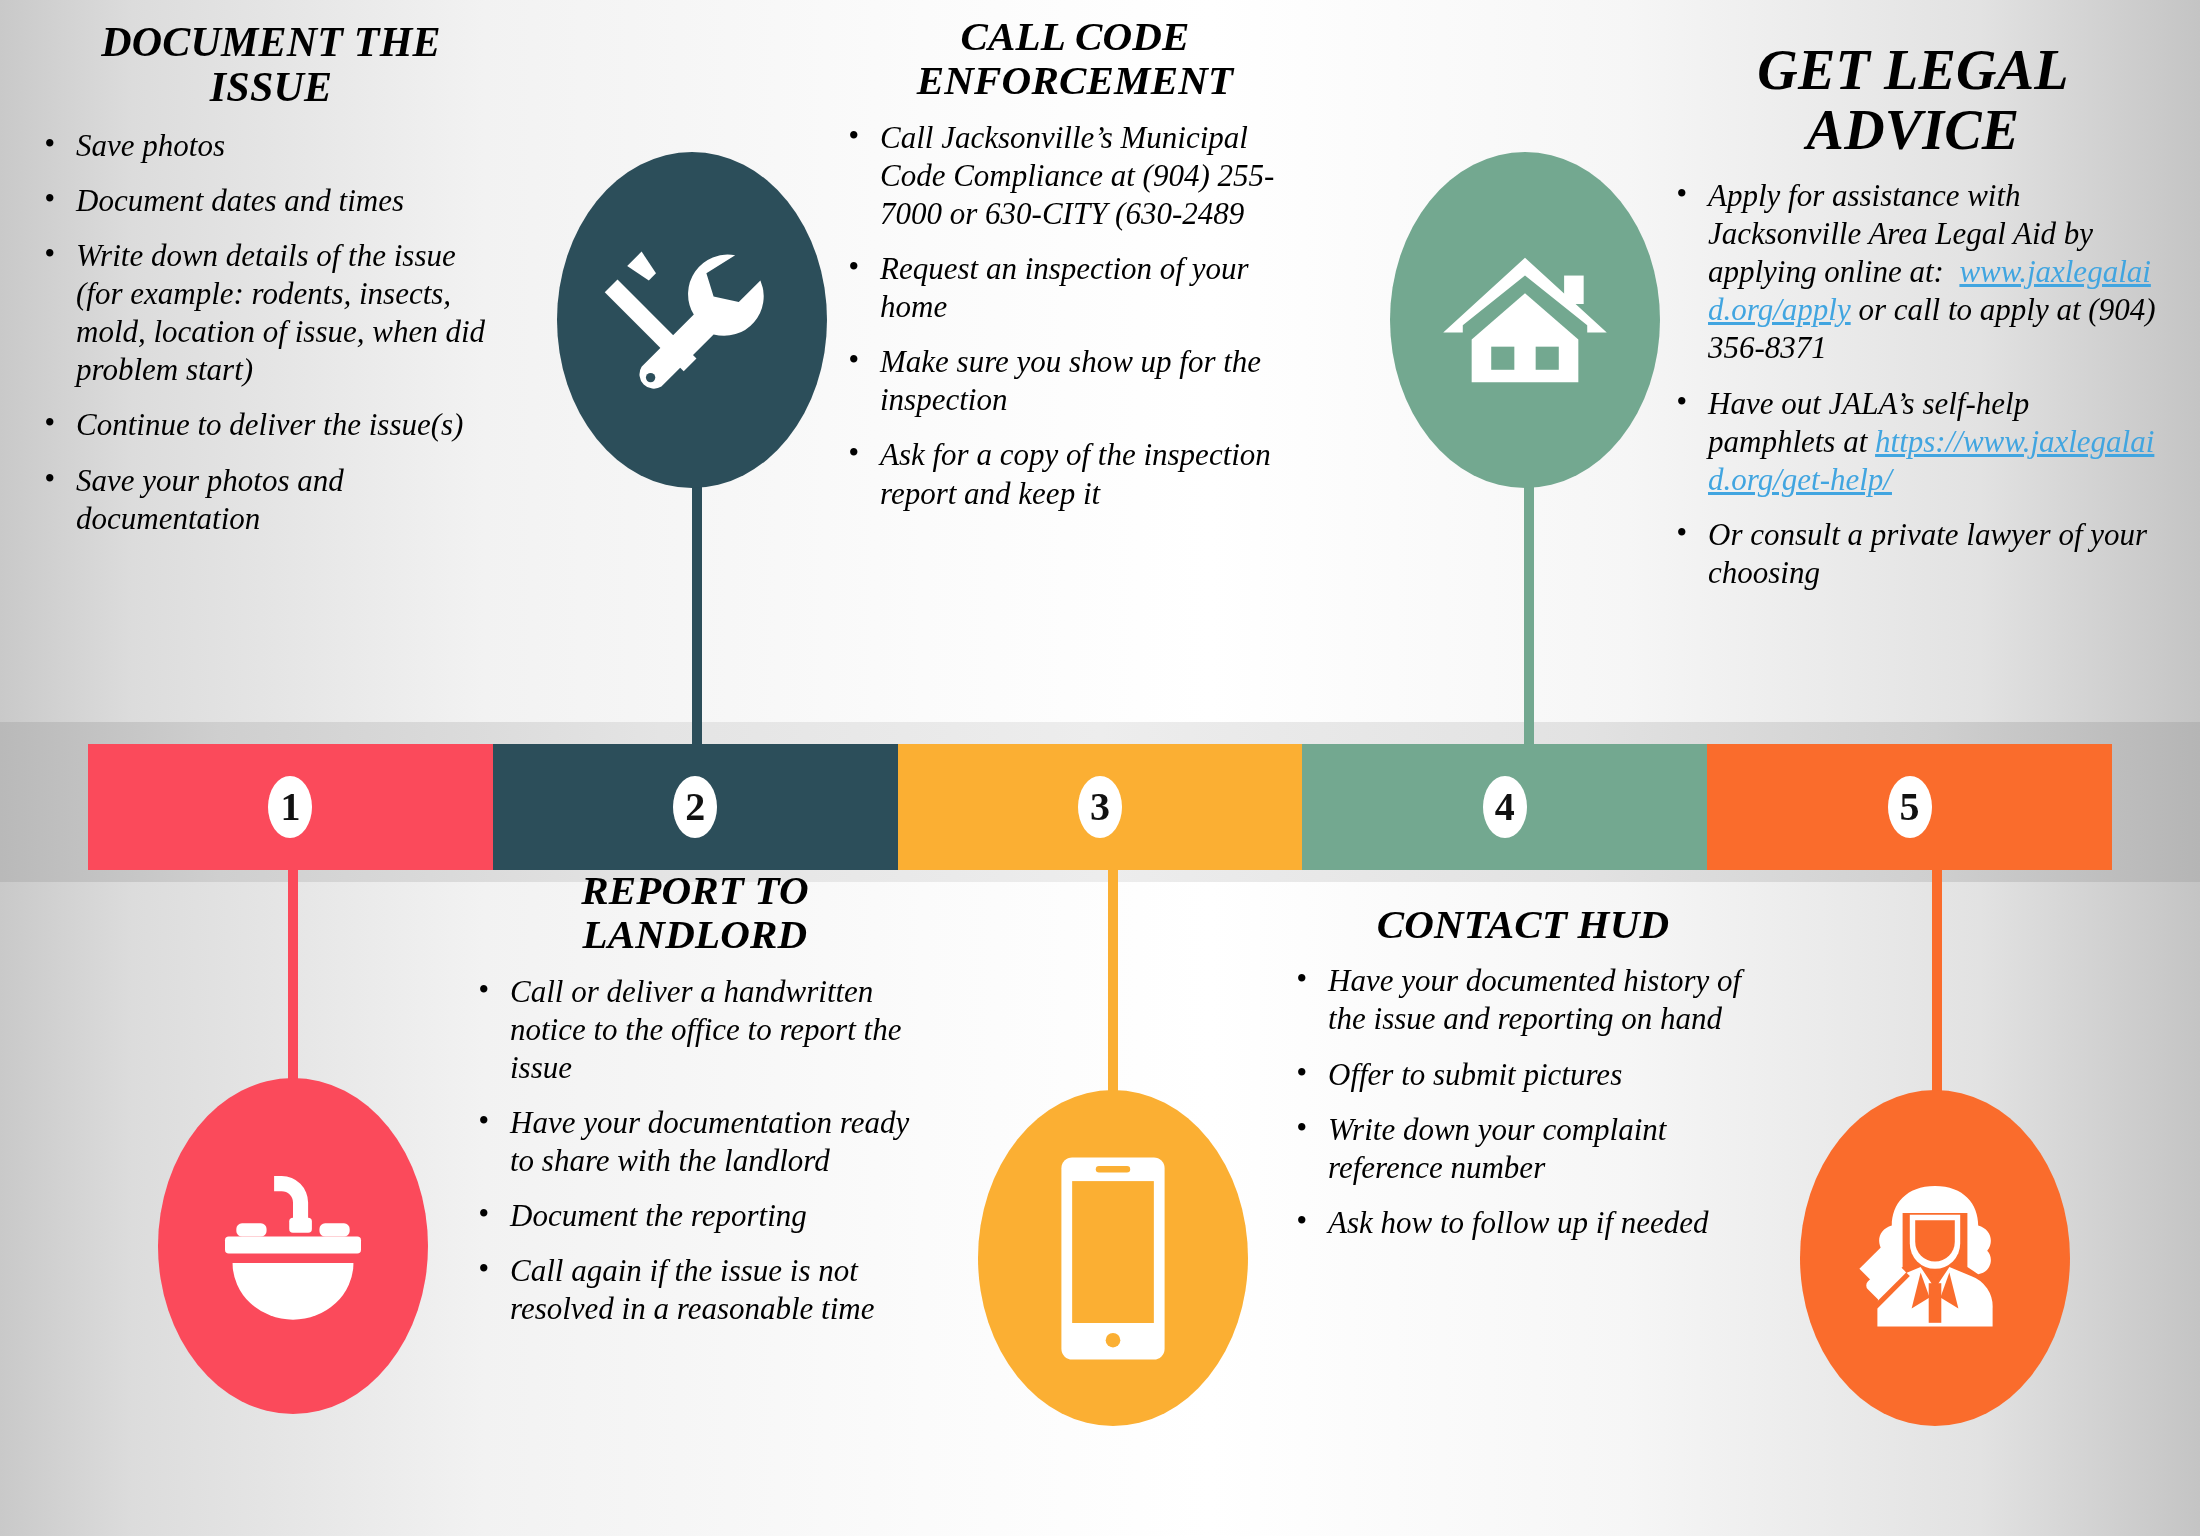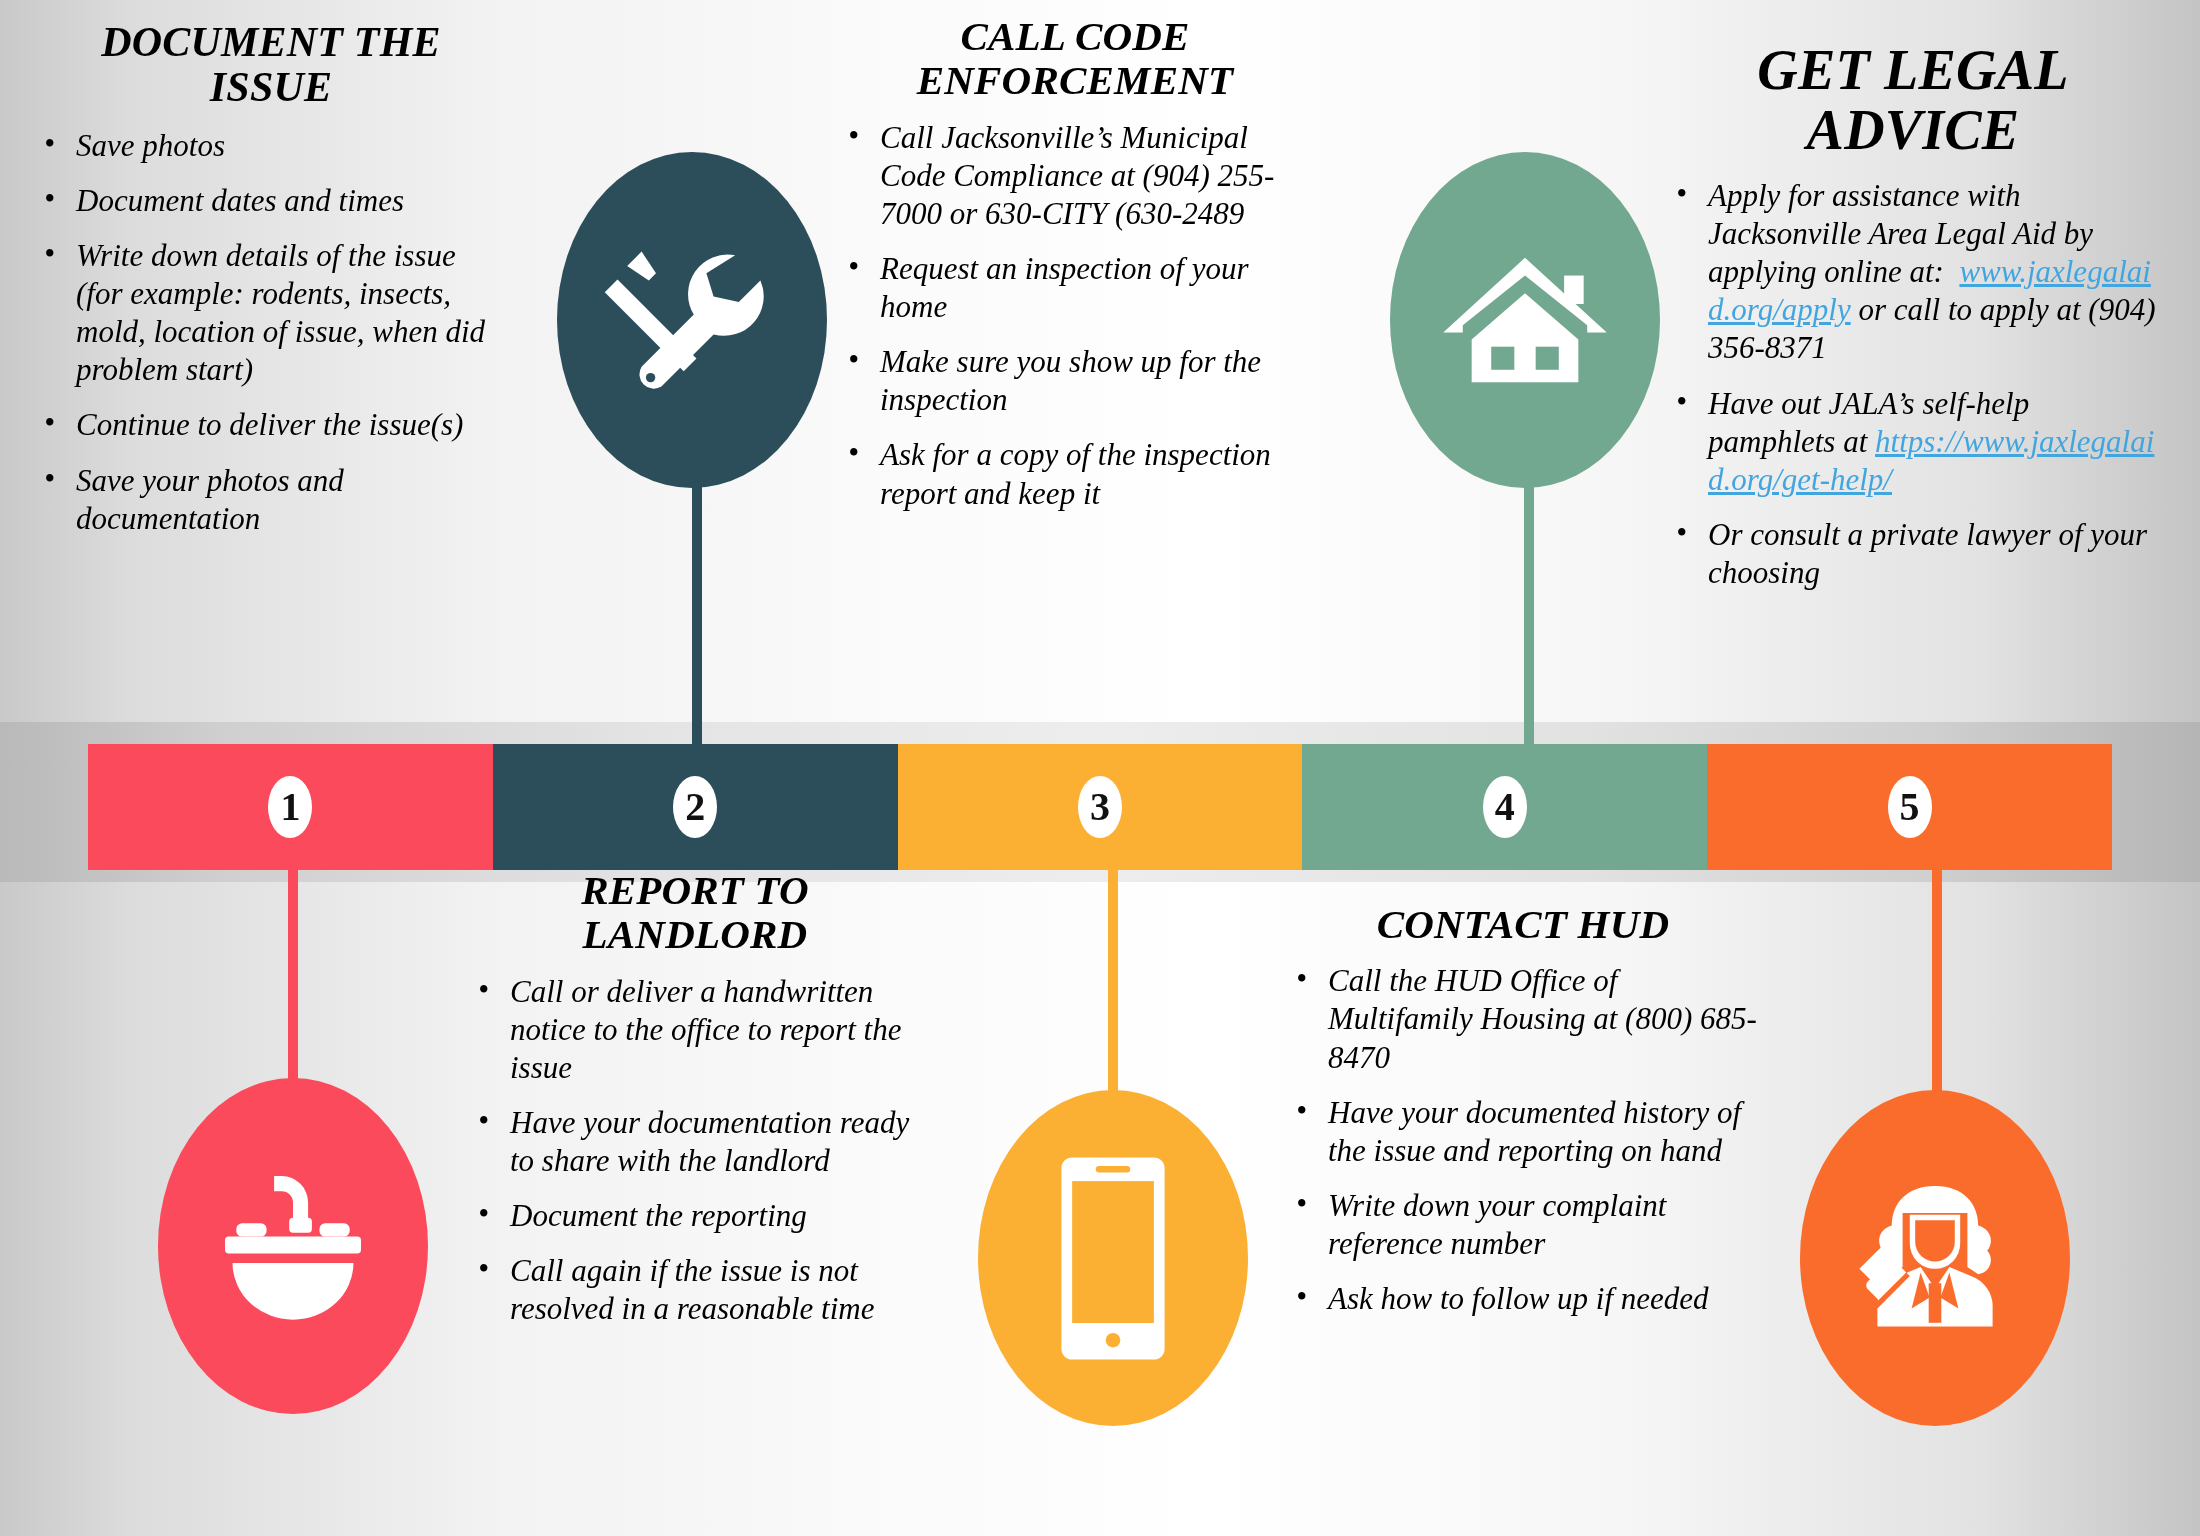--- a/index.html
+++ b/index.html
@@ -228,20 +228,20 @@
       <li>Call or deliver a handwritten notice to the office to report the issue</li>
       <li>Have your documentation ready to share with the landlord</li>
       <li>Document the reporting</li>
       <li>Call again if the issue is not resolved in a reasonable time</li>
     </ul>
   </div>
 
   <div class="block" id="b5">
     <h2 class="blk-title">CONTACT HUD</h2>
     <ul class="bullets">
-      <li>Call the HUD Office of Multifamily Housing at (800) 685-8470</li>
       <li>Have your documented history of the issue and reporting on hand</li>
+      <li>Offer to submit pictures</li>
       <li>Write down your complaint reference number</li>
       <li>Ask how to follow up if needed</li>
     </ul>
   </div>
 
 </div>
 
 </body></html>

